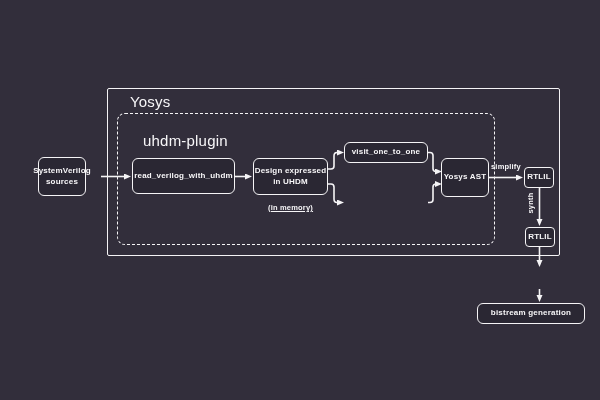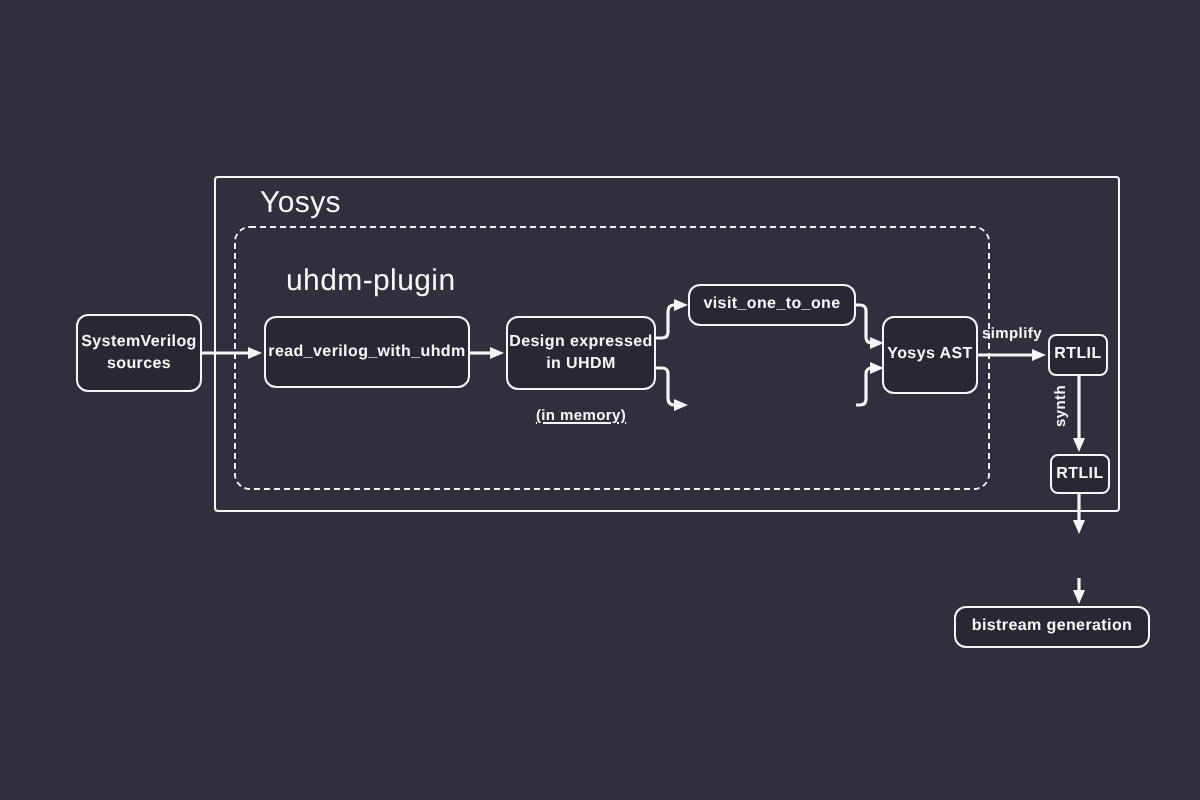--- a/index.html
+++ b/index.html
@@ -68,39 +68,39 @@
     <path d="M328,169 H331 Q334,169 334,166 V156 Q334,152.5 337,152.5 H338" marker-end="url(#ah)"></path>
     <path d="M328,184 H331 Q334,184 334,187 V199 Q334,202.5 337,202.5 H338" marker-end="url(#ah)"></path>
     <path d="M428,152.5 H430 Q433,152.5 433,155.5 V168.5 Q433,171.5 436,171.5" marker-end="url(#ah)"></path>
     <path d="M428,202.5 H430 Q433,202.5 433,199.5 V187 Q433,184 436,184" marker-end="url(#ah)"></path>
     <path d="M489,177.5 H517" marker-end="url(#ah)"></path>
     <path d="M539.5,188 V220" marker-end="url(#ah)"></path>
     <path d="M539.5,247 V261" marker-end="url(#ah)"></path>
     <path d="M539.5,289 V296" marker-end="url(#ah)"></path>
   </svg>
 
-  <div class="node" style="left:38px;top:157px;width:63px;height:39px;">SystemVerilog
+  <div class="node" style="left:38px;top:157px;width:48px;height:39px;">SystemVerilog
 sources</div>
 
   <div class="node" style="left:132px;top:158px;width:103px;height:36px;">read_verilog_with_uhdm</div>
 
   <div class="node" style="left:253px;top:158px;width:75px;height:37px;">Design expressed
 in UHDM</div>
 
   <div class="floatlabel" style="left:253px;top:203px;width:75px;text-decoration:underline;">(in memory)</div>
 
   <div class="node" style="left:344px;top:142px;width:84px;height:21px;">visit_one_to_one</div>
 
 
   <div class="node" style="left:441px;top:158px;width:48px;height:39px;">Yosys AST</div>
 
   <div class="node small" style="left:524px;top:167px;width:30px;height:21px;">RTLIL</div>
 
   <div class="node small" style="left:525px;top:227px;width:30px;height:20px;">RTLIL</div>
 
 
-  <div class="node" style="left:477px;top:303px;width:98px;height:21px;">bistream generation</div>
+  <div class="node" style="left:477px;top:303px;width:108px;height:21px;">bistream generation</div>
 
   <div class="floatlabel" style="left:491px;top:162px;width:28px;">simplify</div>
 
   <div class="floatlabel rot" style="left:530px;top:203px;">synth</div>
 
 </div>
 
 </body></html>

